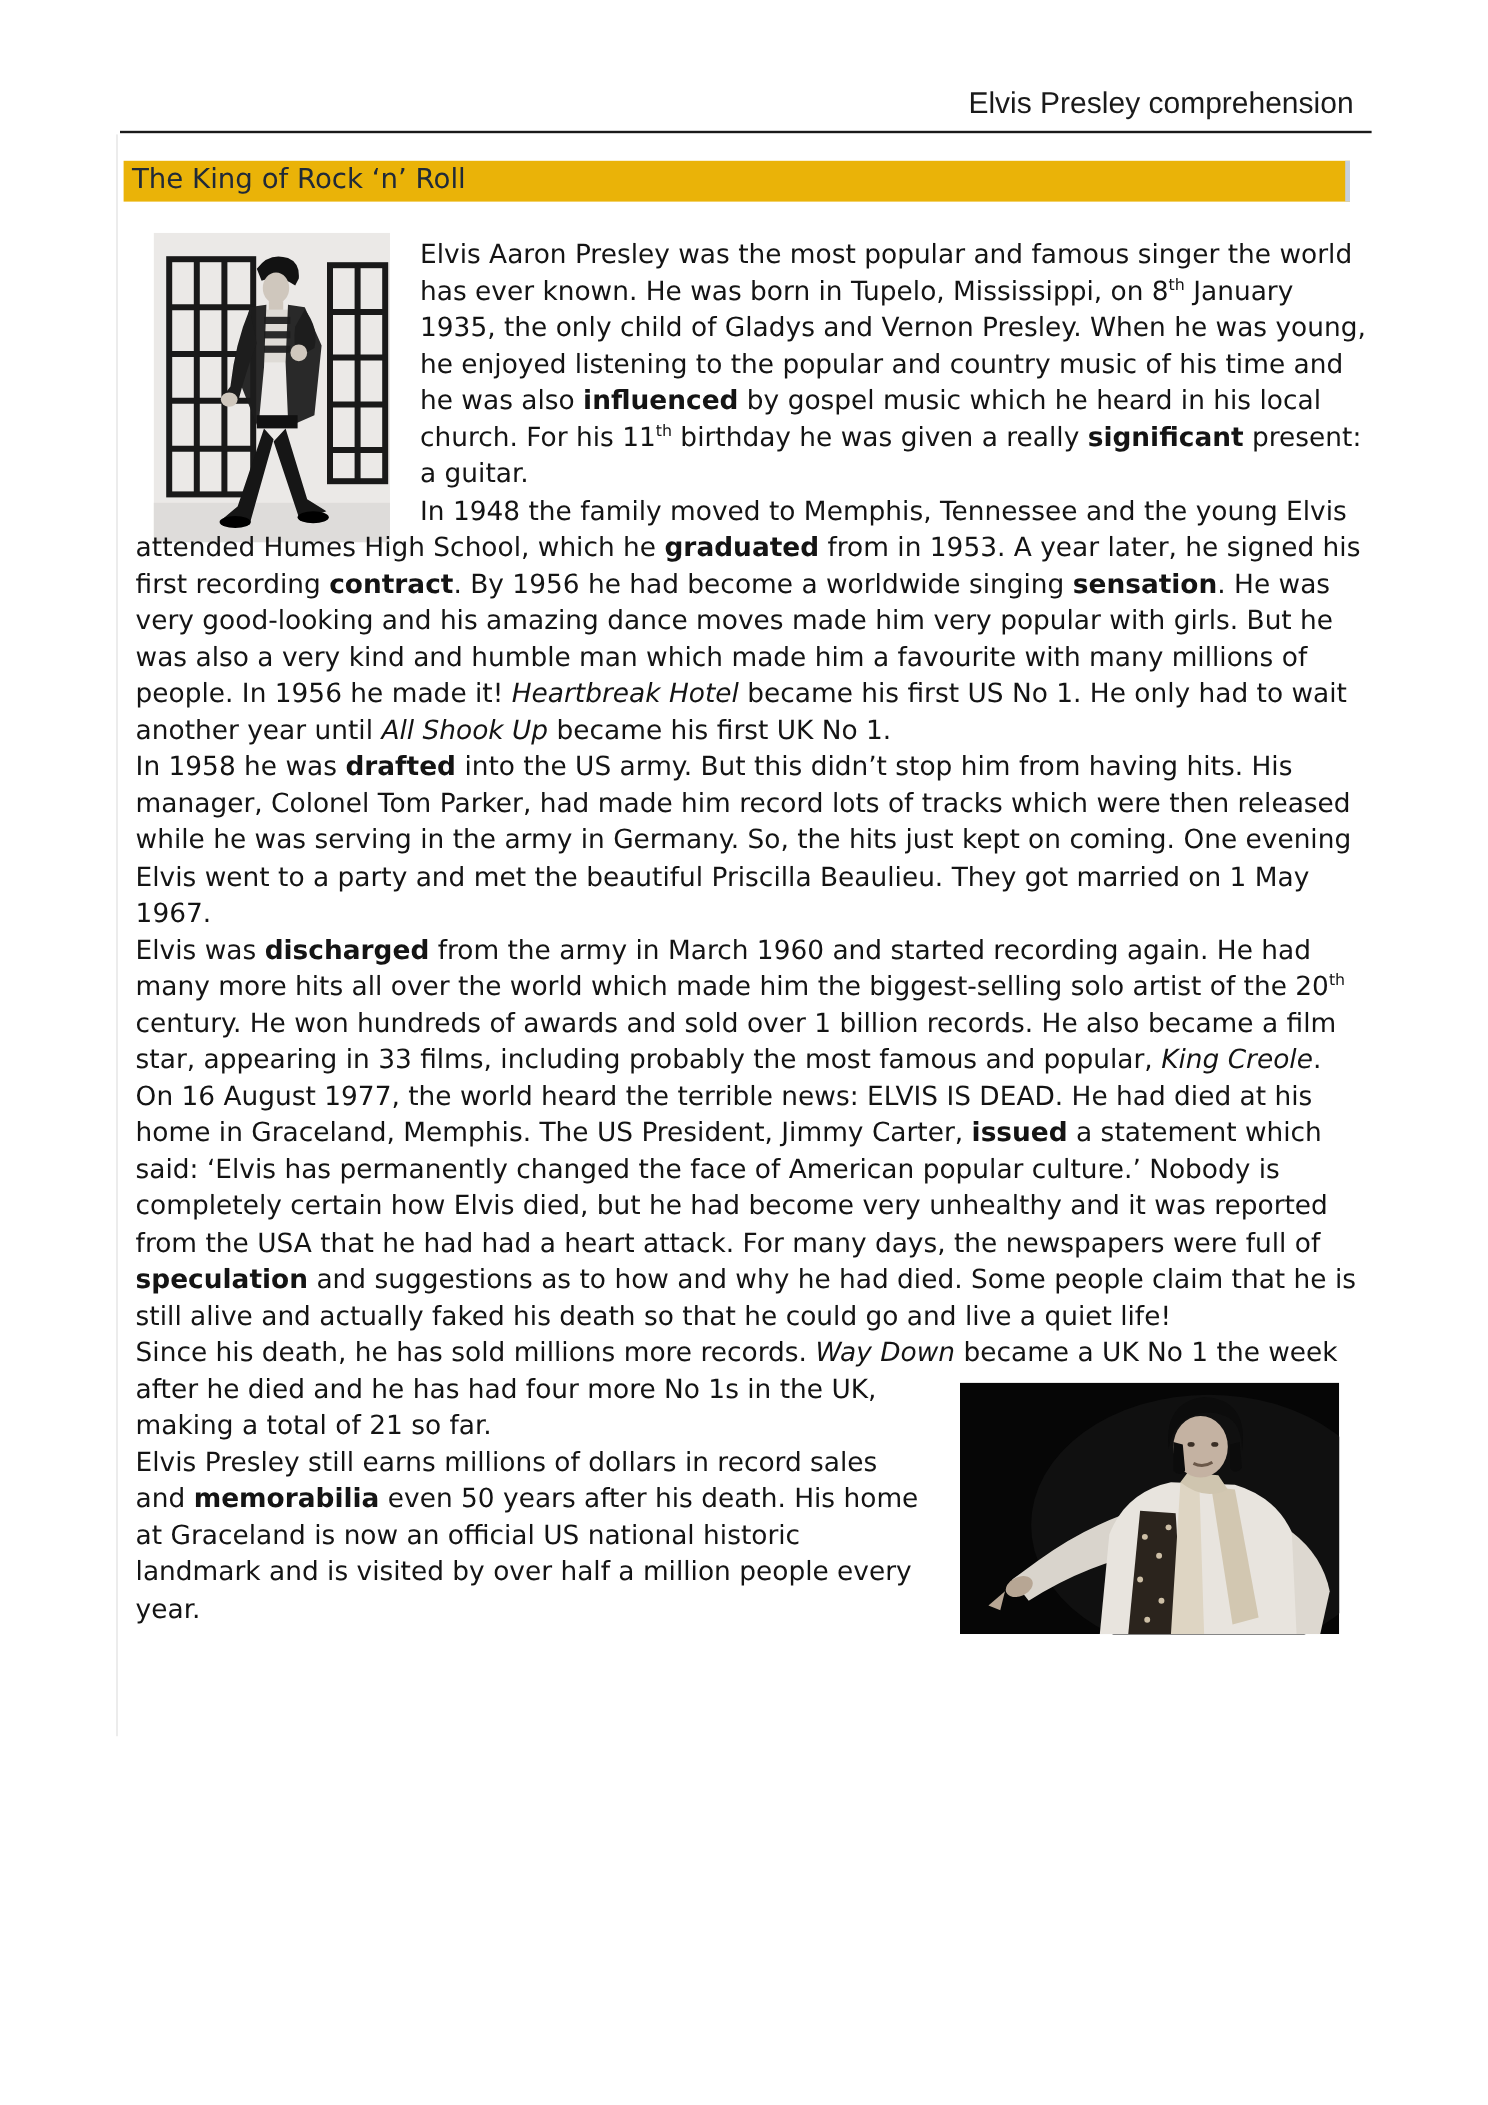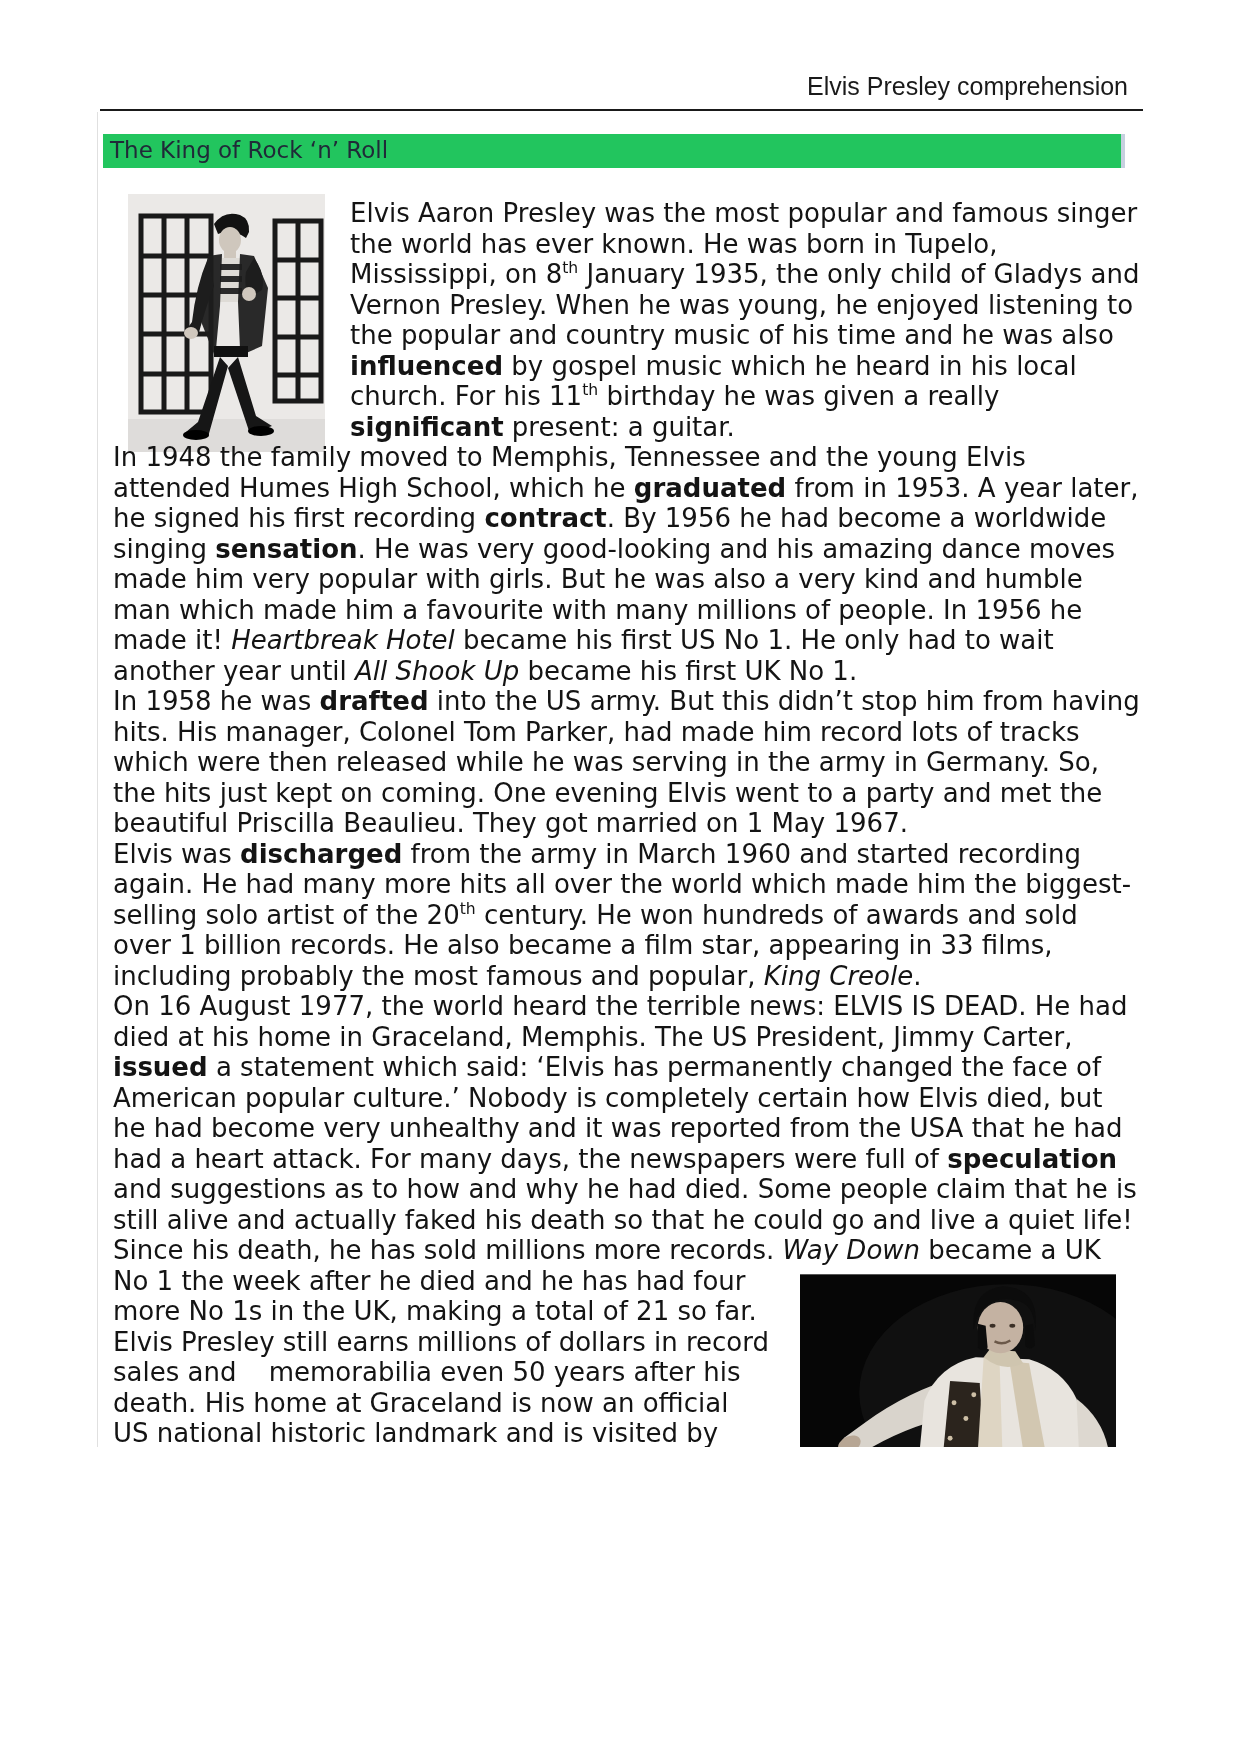--- a/index.html
+++ b/index.html
@@ -16,26 +16,26 @@
     position:absolute; top:72px; left:100px; width:1028px;
     text-align:right; font-family:"Liberation Sans", sans-serif;
     font-size:25px; color:#1a1a1a;
   }
   .header-rule {
     position:absolute; top:109px; left:100px; width:1043px; height:2px;
     background:#1a1a1a;
   }
   .banner {
     position:absolute; top:134px; left:103px; width:1022px; height:34px;
-    background:#22c55e; border-right:4px solid #c6d0df;
+    background:#eab308; border-right:4px solid #c6d0df;
     font-size:23px; line-height:33px; padding-left:7px; color:#202a38;
   }
   .article {
     position:absolute; top:198px; left:113px; width:1027px;
-    font-size:26px; line-height:30.5px; text-align:left;
+    font-size:22px; line-height:30.5px; text-align:left;
   }
   .article p { margin:0; }
   .article sup { font-size:60%; line-height:0; vertical-align:super; }
   figure.photo-left {
     float:left; width:197px; height:258px;
     margin:-4px 25px -18px 15px;
   }
   .push-right { float:right; width:0; height:31px; }
   figure.photo-right {
     float:right; clear:right; width:316px; height:210px;
@@ -156,21 +156,21 @@
         <path d="M180,50 L180,74 Q186,80 190,74 L188,52 Z" fill="#0c0c0c"></path>
         <path d="M236,50 L238,72 Q232,78 228,72 L228,52 Z" fill="#0c0c0c"></path>
         <ellipse cx="195" cy="52" rx="3" ry="2" fill="#3a2f26"></ellipse>
         <ellipse cx="215" cy="52" rx="3" ry="2" fill="#3a2f26"></ellipse>
         <path d="M197,68 Q205,72 213,67" stroke="#6b5849" stroke-width="2.5" fill="none"></path>
       </svg>
     </figure>
 
     <div>
         <p><span>Since his death, he has sold millions more records. </span><span style="font-style: italic; text-align: center;">Way Down</span><span> became a UK No 1 the week after he died and he has had four more No 1s in the UK, making a total of 21 so far.</span></p>
-        <p><span>Elvis Presley still earns millions of dollars in record sales and </span><span style="font-weight: normal; margin-left: 24px;">memorabilia</span><span> even 50 years after his death. His home at Graceland is now an official US national historic landmark and is visited by over half a million people every year.</span></p>
+        <p><span>Elvis Presley still earns millions of dollars in record sales and </span><span style="font-weight: bold;">memorabilia</span><span> even 50 years after his death. His home at Graceland is now an official US national historic landmark and is visited by over half a million people every year.</span></p>
       </div>
 
   </section>
 
   <div class="footer">
     <span class="f-left">© www.teachitprimary.co.uk 2018</span>
     <span class="f-center">32488</span>
     <span class="f-right">Page 1 of 8</span>
   </div>
 

